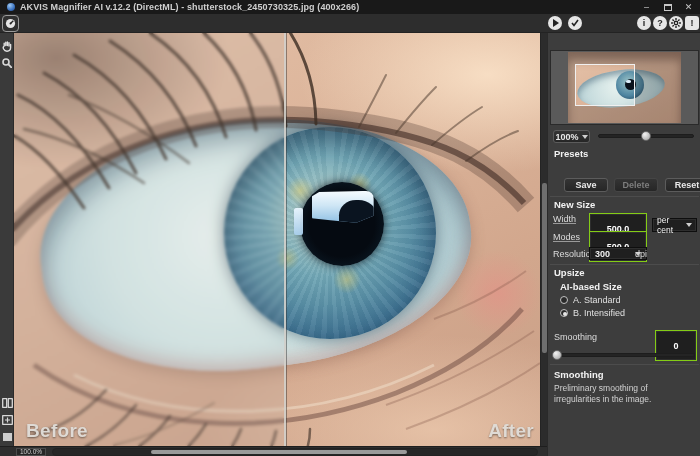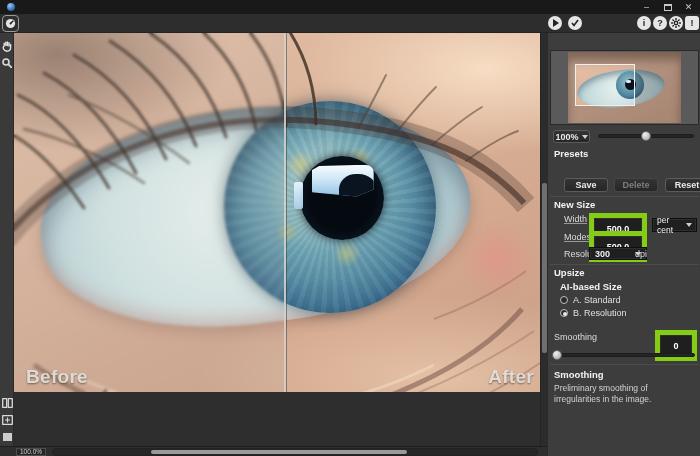--- a/index.html
+++ b/index.html
@@ -21,21 +21,21 @@
   .tb-circle { position:absolute; top:2px; width:14px; height:14px; border-radius:50%; background:#e6e6e6; color:#222; display:flex; align-items:center; justify-content:center; font-size:9px; font-weight:bold; line-height:1; }
   .tb-sq { position:absolute; top:2px; width:14px; height:14px; border-radius:3px; background:#e6e6e6; color:#222; display:flex; align-items:center; justify-content:center; font-size:9px; font-weight:bold; }
   .play-tri { width:0; height:0; border-left:6px solid #222; border-top:4px solid transparent; border-bottom:4px solid transparent; margin-left:2px; }
   .gear-svg, .gauge-svg { display:block; }
 
   
   .toolstrip { position:absolute; left:0; top:33px; width:14px; height:413px; background:#3a3a3a; border-right:1px solid #2a2a2a; }
   .strip-ico { position:absolute; left:1px; width:12px; height:12px; display:flex; align-items:center; justify-content:center; }
 
   
-  .canvas { position:absolute; left:14px; top:33px; width:526px; height:359px; overflow:hidden; background:#caa089; }
+  .canvas { position:absolute; left:14px; top:33px; width:526px; height:413px; overflow:hidden; background:#caa089; }
   .photo { position:absolute; inset:0;
     background:
       radial-gradient(ellipse 60% 40% at 90% 10%, rgba(250,226,200,.9), rgba(250,226,200,0) 60%),
       radial-gradient(ellipse 55% 45% at 8% 6%, rgba(96,72,60,.55), rgba(96,72,60,0) 60%),
       radial-gradient(ellipse 70% 35% at 80% 96%, rgba(240,206,178,.7), rgba(240,206,178,0) 65%),
       linear-gradient(155deg, #e5c1a8 0%, #dcb59b 35%, #d2a78d 70%, #c99f87 100%);
   }
   .sclera { position:absolute; left:5%; top:21%; width:82%; height:60%; border-radius:50% 55% 48% 50%; transform:rotate(-7deg);
     background:radial-gradient(circle at 42% 45%, #eaf4f0 0%, #d3e6e5 40%, #bcd6da 70%, #a9c4cb 100%);
     box-shadow: inset 0 16px 26px rgba(55,85,105,.5), inset 0 -8px 16px rgba(215,150,140,.45), 0 4px 14px rgba(120,80,70,.3); }
@@ -104,23 +104,23 @@
   .nav-track { left:50px; top:5px; width:96px; }
   .nav-thumb { left:93px; top:2px; }
   .presets-label { position:absolute; left:6px; top:115px;text-align:right; }
   .combo { position:absolute; background:#1f1f1f; border:1px solid #0e0e0e; box-shadow:inset 0 0 0 1px #2e2e2e; color:#f0f0f0; display:flex; align-items:center; }
   .preset-combo { left:4px; top:127px; width:145px; height:14px; padding:0 6px; font-weight:bold; justify-content:space-between; }
   .preset-btns { position:absolute; left:0; top:145px; width:153px; height:15px;margin-left:12px; }
   .pbtn { position:absolute; top:0; width:44px; height:14px; font-weight:bold; }
   .pbtn.disabled { color:#7d7d7d; border-color:#454545; }
   .sep { position:absolute; left:2px; width:149px; height:1px; background:#5a5a5a; opacity:.55; }
   .ns-title { position:absolute; left:6px; top:166px; }
-  .frow-label { position:absolute; left:16px; color:#dcdcdc; }
+  .frow-label { position:absolute; left:5px; color:#dcdcdc; }
   .underlined { text-decoration:underline; text-decoration-color:#9a9a9a; text-underline-offset:1px; }
-  .field { position:absolute; background:#1f1f1f; border:5px solid #84cc16; box-shadow:inset 0 0 0 1px #2e2e2e; color:#fff; font-weight:bold; display:flex; align-items:center; justify-content:center; height:31px; }
+  .field { position:absolute; background:#1f1f1f; border:1px solid #84cc16; box-shadow:inset 0 0 0 1px #2e2e2e; color:#fff; font-weight:bold; display:flex; align-items:center; justify-content:center; height:31px; }
   .unit-combo { left:104px; top:185px; width:45px; height:14px; padding:0 4px; justify-content:space-between; font-size:8.5px; }
   .res-combo { left:41px; top:214px; width:58px; height:13px; padding:0 5px; justify-content:space-between; font-weight:bold; }
   .dpi { position:absolute; left:87px; top:216px; color:#dcdcdc; }
   .upsize-title { position:absolute; left:6px; top:234px; }
   .modes-label { position:absolute; left:12px; top:248px; }
   .radio-row { position:absolute; left:12px; display:flex; align-items:center; gap:5px; color:#e0e0e0; }
   .radio { width:8px; height:8px; border-radius:50%; border:1px solid #c2c2c2; background:#2a2a2a; position:relative; flex:0 0 auto; }
   .radio.sel::after { content:""; position:absolute; left:2px; top:2px; width:4px; height:4px; border-radius:50%; background:#e8e8e8; }
   .smooth-label { position:absolute; left:6px; top:299px; color:#dcdcdc; }
   .smooth-val { left:107px; top:297px; width:42px; }
@@ -129,20 +129,21 @@
   .hint-title { position:absolute; left:6px; top:336px; }
   .hint-text { position:absolute; left:6px; top:350px; width:141px; font-size:8.5px; color:#d2d2d2; line-height:1.25; }
 
   .icon-stroke { stroke:#d9d9d9; fill:none; stroke-width:1.3; stroke-linecap:round; stroke-linejoin:round; }
 </style>
 </head>
 <body>
 
 <div class="titlebar">
   <div class="app-ico"></div>
+  <div class="title-text">AKVIS Magnifier AI v.12.2 (DirectML) - shutterstock_2450730325.jpg (400x266)</div>
   <div class="win-btns">
     <div class="win-btn">
         <span>–</span>
       </div>
     <div class="win-btn">
         <span class="max-glyph"></span>
       </div>
     <div class="win-btn">
         <span>✕</span>
       </div>
@@ -359,21 +360,21 @@
   <div class="sec-title upsize-title">Upsize</div>
 
   <div class="sec-title modes-label">AI-based Size</div>
 
   <div class="radio-row" style="top:262px;">
     <span class="radio"></span>
     <span>A. Standard</span>
   </div>
   <div class="radio-row" style="top:275px;">
     <span class="radio sel"></span>
-    <span>B. Resolution</span>
+    <span>B. Intensified</span>
   </div>
 
   <div class="smooth-label">Smoothing</div>
   <div class="field smooth-val">0</div>
   <div class="slider-track smooth-track"></div>
   <div class="slider-thumb smooth-thumb"></div>
 
   <div class="sep" style="top:331px;"></div>
   <div class="sec-title hint-title">Smoothing</div>
   <div class="hint-text">Preliminary smoothing of irregularities in the image.</div>

